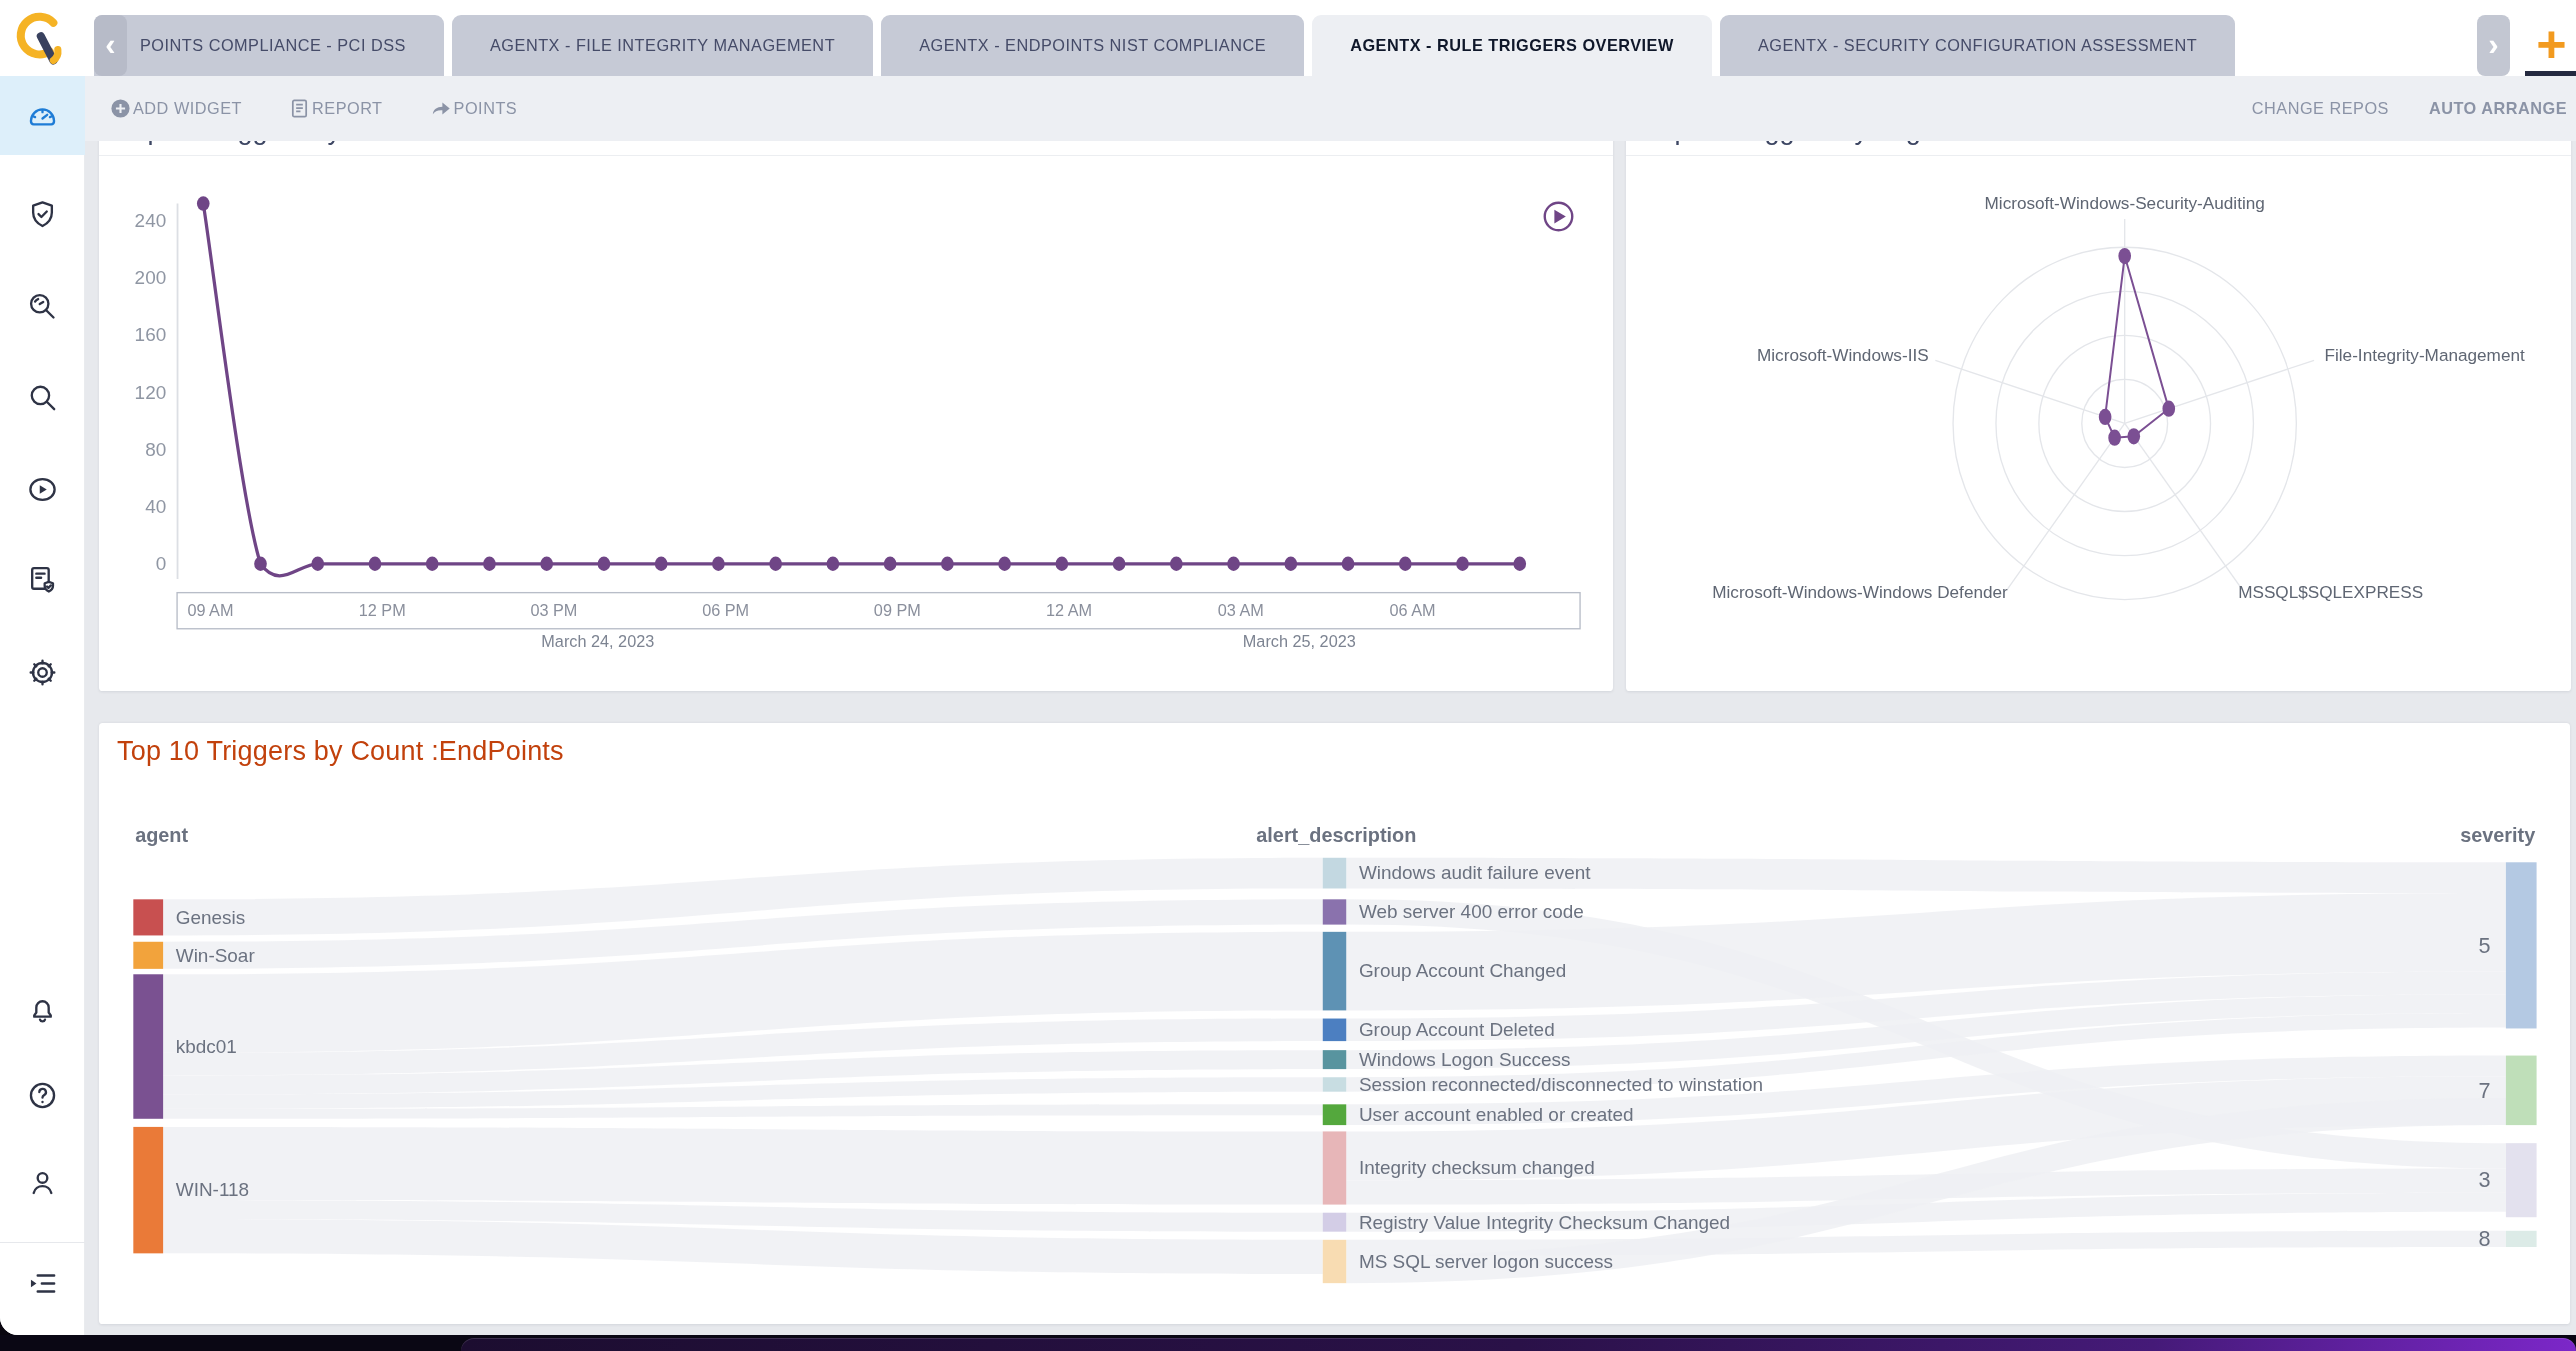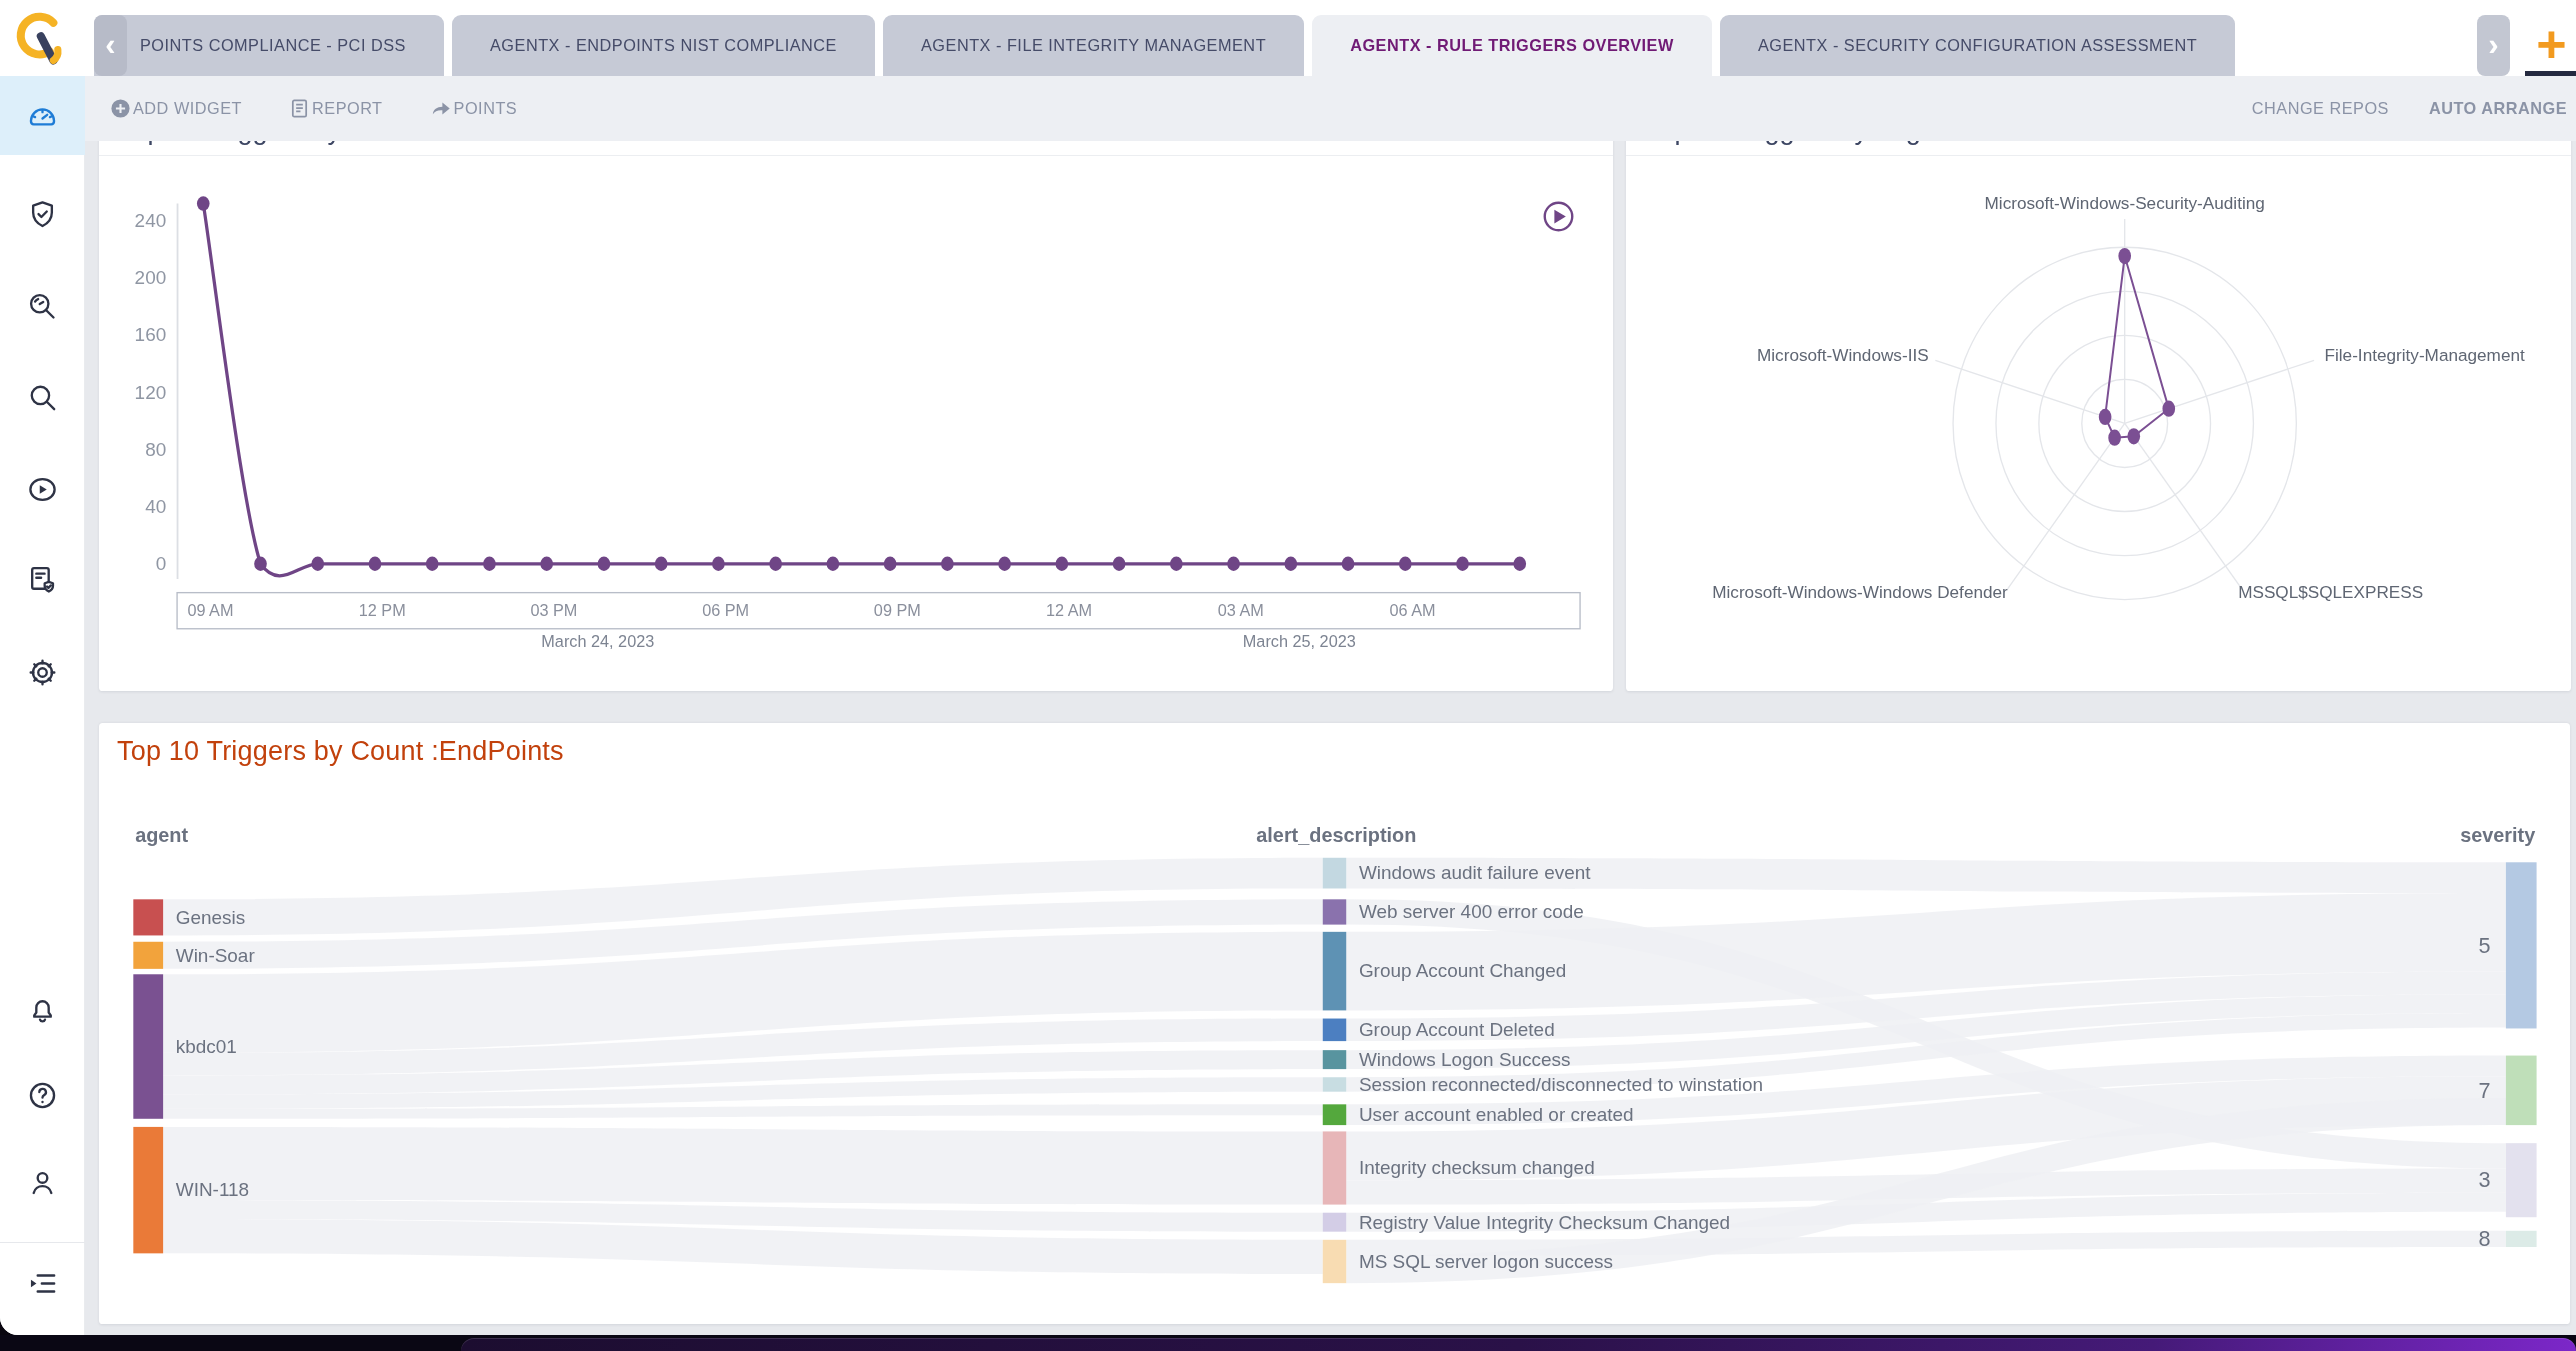--- a/index.html
+++ b/index.html
@@ -3,21 +3,21 @@
 <meta charset="utf-8">
 <style>
   html,body{margin:0;padding:0;background:#09060f;font-family:"Liberation Sans",sans-serif;}
   #stage{position:relative;width:2576px;height:1351px;overflow:hidden;background:#09060f;}
   .app{position:absolute;left:0;top:0;width:2576px;height:1335px;background:#e7e9ed;border-bottom-left-radius:18px;overflow:hidden;}
 
   
   .tabbar{position:absolute;left:0;top:0;width:2576px;height:76px;background:#ffffff;z-index:30;}
   .tab-strip{position:absolute;left:94px;top:14.5px;width:2375px;height:61px;display:flex;gap:8.1px;overflow:hidden;}
   .tab{background:#c6cad6;border-radius:9px 9px 0 0;display:flex;align-items:center;padding:0 38px;color:#454b68;font-size:16.3px;letter-spacing:0.5px;white-space:nowrap;cursor:pointer;}
-  .tab.active{background:#edeff3;font-weight:bold;color:#701a75;text-align:right;}
+  .tab.active{background:#edeff3;font-weight:bold;color:#0f172a;text-align:right;}
   .tab:first-child{padding-left:46px;}
   .scroll-btn{position:absolute;top:14.5px;width:33px;height:61px;background:#b7bbc8;border-radius:8.1px;color:#ffffff;font-size:31px;display:flex;align-items:center;justify-content:center;z-index:32;cursor:pointer;font-weight:bold;}
   #scroll-left{left:94px;}
   #scroll-right{left:2477px;background:#c3c7d2;}
   .add-tab{position:absolute;left:2527px;top:16.3px;width:49px;height:56px;color:#f29a1f;font-size:52px;font-weight:bold;display:flex;align-items:center;justify-content:center;z-index:32;cursor:pointer;}
   .tab-underline{position:absolute;left:2525px;top:71px;width:51px;height:4.5px;background:#252a40;z-index:33;}
   .logo{position:absolute;left:12.6px;top:9px;width:52px;height:58px;z-index:40;}
 
   
   .toolbar{position:absolute;left:85px;top:76px;width:2491px;height:65px;background:#edeff3;z-index:20;display:flex;align-items:center;padding:0 0 0 25px;box-sizing:border-box;}
@@ -56,24 +56,24 @@
 
 <div id="stage">
   <div class="app">
 
     <div class="tabbar">
       <div class="tab-strip">
           <div class="tab">
             <span>POINTS COMPLIANCE - PCI DSS</span>
           </div>
           <div class="tab">
+            <span>AGENTX - FILE INTEGRITY MANAGEMENT</span>
+          </div>
+          <div class="tab">
             <span>AGENTX - ENDPOINTS NIST COMPLIANCE</span>
-          </div>
-          <div class="tab">
-            <span>AGENTX - FILE INTEGRITY MANAGEMENT</span>
           </div>
           <div class="tab active">
             <span>AGENTX - RULE TRIGGERS OVERVIEW</span>
           </div>
           <div class="tab">
             <span>AGENTX - SECURITY CONFIGURATION ASSESSMENT</span>
           </div>
         </div>
       <div class="scroll-btn" id="scroll-left">
           <span>‹</span>

